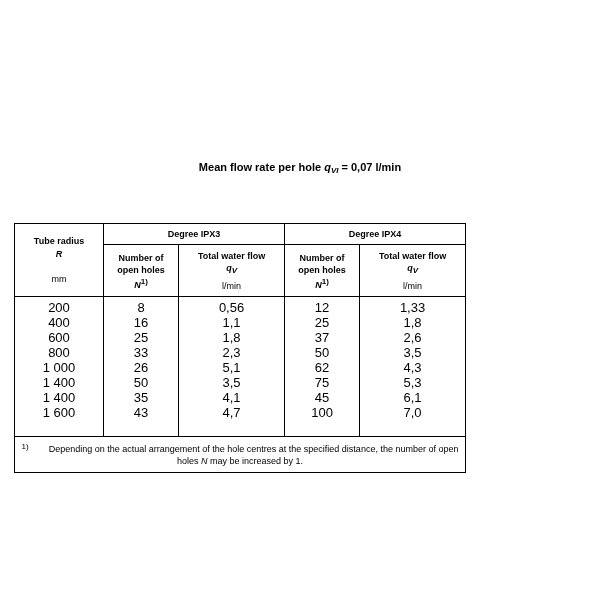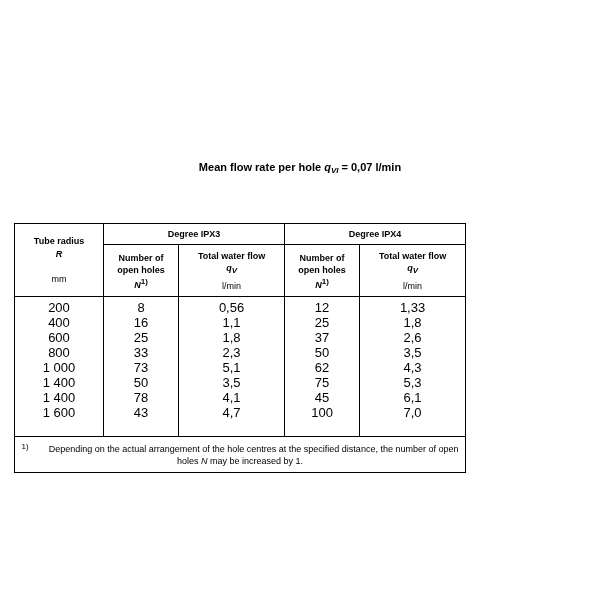--- a/index.html
+++ b/index.html
@@ -157,35 +157,35 @@
       </tr>
       <tr>
         <td class="datacell">800</td>
         <td class="datacell">33</td>
         <td class="datacell">2,3</td>
         <td class="datacell">50</td>
         <td class="datacell">3,5</td>
       </tr>
       <tr>
         <td class="datacell">1 000</td>
-        <td class="datacell">73</td>
+        <td class="datacell">26</td>
         <td class="datacell">5,1</td>
         <td class="datacell">62</td>
         <td class="datacell">4,3</td>
       </tr>
       <tr>
         <td class="datacell">1 400</td>
         <td class="datacell">50</td>
         <td class="datacell">3,5</td>
         <td class="datacell">75</td>
         <td class="datacell">5,3</td>
       </tr>
       <tr>
         <td class="datacell">1 400</td>
-        <td class="datacell">78</td>
+        <td class="datacell">35</td>
         <td class="datacell">4,1</td>
         <td class="datacell">45</td>
         <td class="datacell">6,1</td>
       </tr>
       <tr class="lastdata">
         <td class="datacell">1 600</td>
         <td class="datacell">43</td>
         <td class="datacell">4,7</td>
         <td class="datacell">100</td>
         <td class="datacell">7,0</td>

